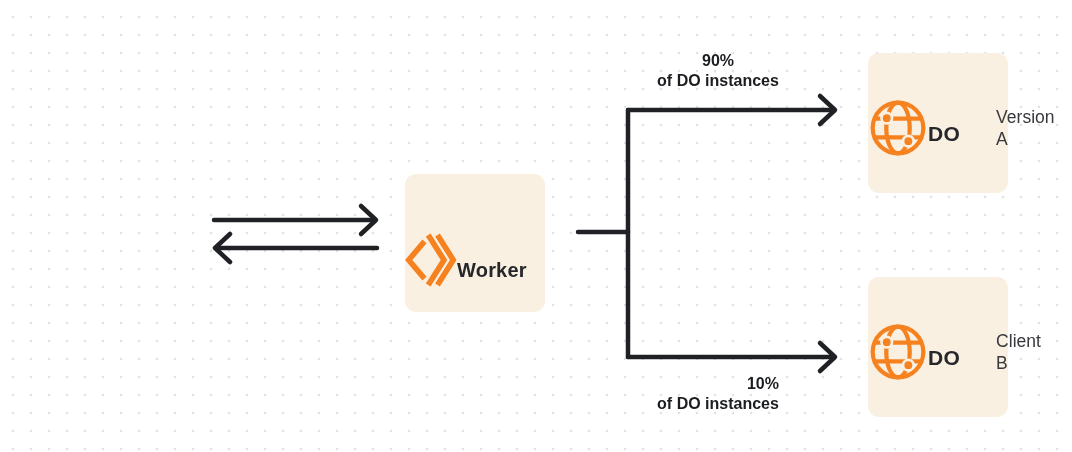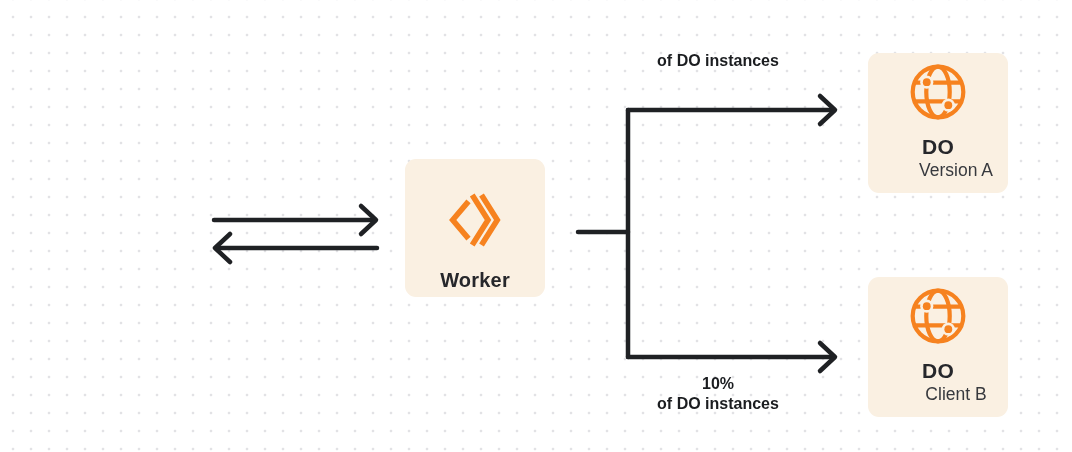--- a/index.html
+++ b/index.html
@@ -18,34 +18,34 @@
     background-position: 4px 8px;
   }
   svg.connectors {
     position: absolute; left: 0; top: 0;
     width: 1072px; height: 452px;
   }
   .node {
     position: absolute;
     border-radius: 11px;
     display: flex;
-    flex-direction: column;
+    flex-direction: row;
     align-items: center;
     box-sizing: border-box;
   }
   .client-box {
     left: 42px; top: 163px; width: 142px; height: 140px;
     background: #f4f4f6;
     justify-content: center;
   }
   .client-label {
     font-size: 21px; font-weight: 700; color: #1f2124; letter-spacing: 0.2px;
   }
   .worker-box {
-    left: 405px; top: 159px; width: 140px; height: 138px;
+    left: 405px; top: 174px; width: 140px; height: 138px;
     background: #faf0e2;
     padding-top: 33px;
   }
   .worker-label {
     margin-top: 21px;
     font-size: 20px; font-weight: 700; color: #26272b; letter-spacing: 0.2px;
   }
   .do-box {
     left: 868px; width: 140px; height: 140px;
     background: #faf0e2;
@@ -67,21 +67,21 @@
   .edge-label {
     position: absolute;
     left: 718px;
     transform: translateX(-50%);
     text-align: center;
     font-size: 16px; font-weight: 700; color: #1b1d20;
     line-height: 20px;
     white-space: nowrap;
   }
   .edge-label.top { top: 51px; }
-  .edge-label.bottom { top: 374px; }
+  .edge-label.bottom { top: 374px; text-align: right; }
   .icon { display: block; line-height: 0; }
 </style>
 </head>
 <body>
 
 <div class="canvas">
 
   <svg class="connectors" viewBox="0 0 1072 452" xmlns="http://www.w3.org/2000/svg">
     <g stroke="#1f2124" stroke-width="4.5" fill="none" stroke-linecap="round" stroke-linejoin="round">
 
@@ -110,20 +110,21 @@
           <polyline points="21,10 4,30 21,50"></polyline>
           <polyline points="25,3 42,30 25,57"></polyline>
           <polyline points="35,3 52,30 35,57"></polyline>
         </g>
       </svg>
     </span>
     <span class="worker-label">Worker</span>
   </div>
 
   <div class="edge-label top">
+    <div>90%</div>
     <div>of DO instances</div>
   </div>
 
   <div class="edge-label bottom">
     <div>10%</div>
     <div>of DO instances</div>
   </div>
 
   <div class="node do-box a">
     <span class="icon">

